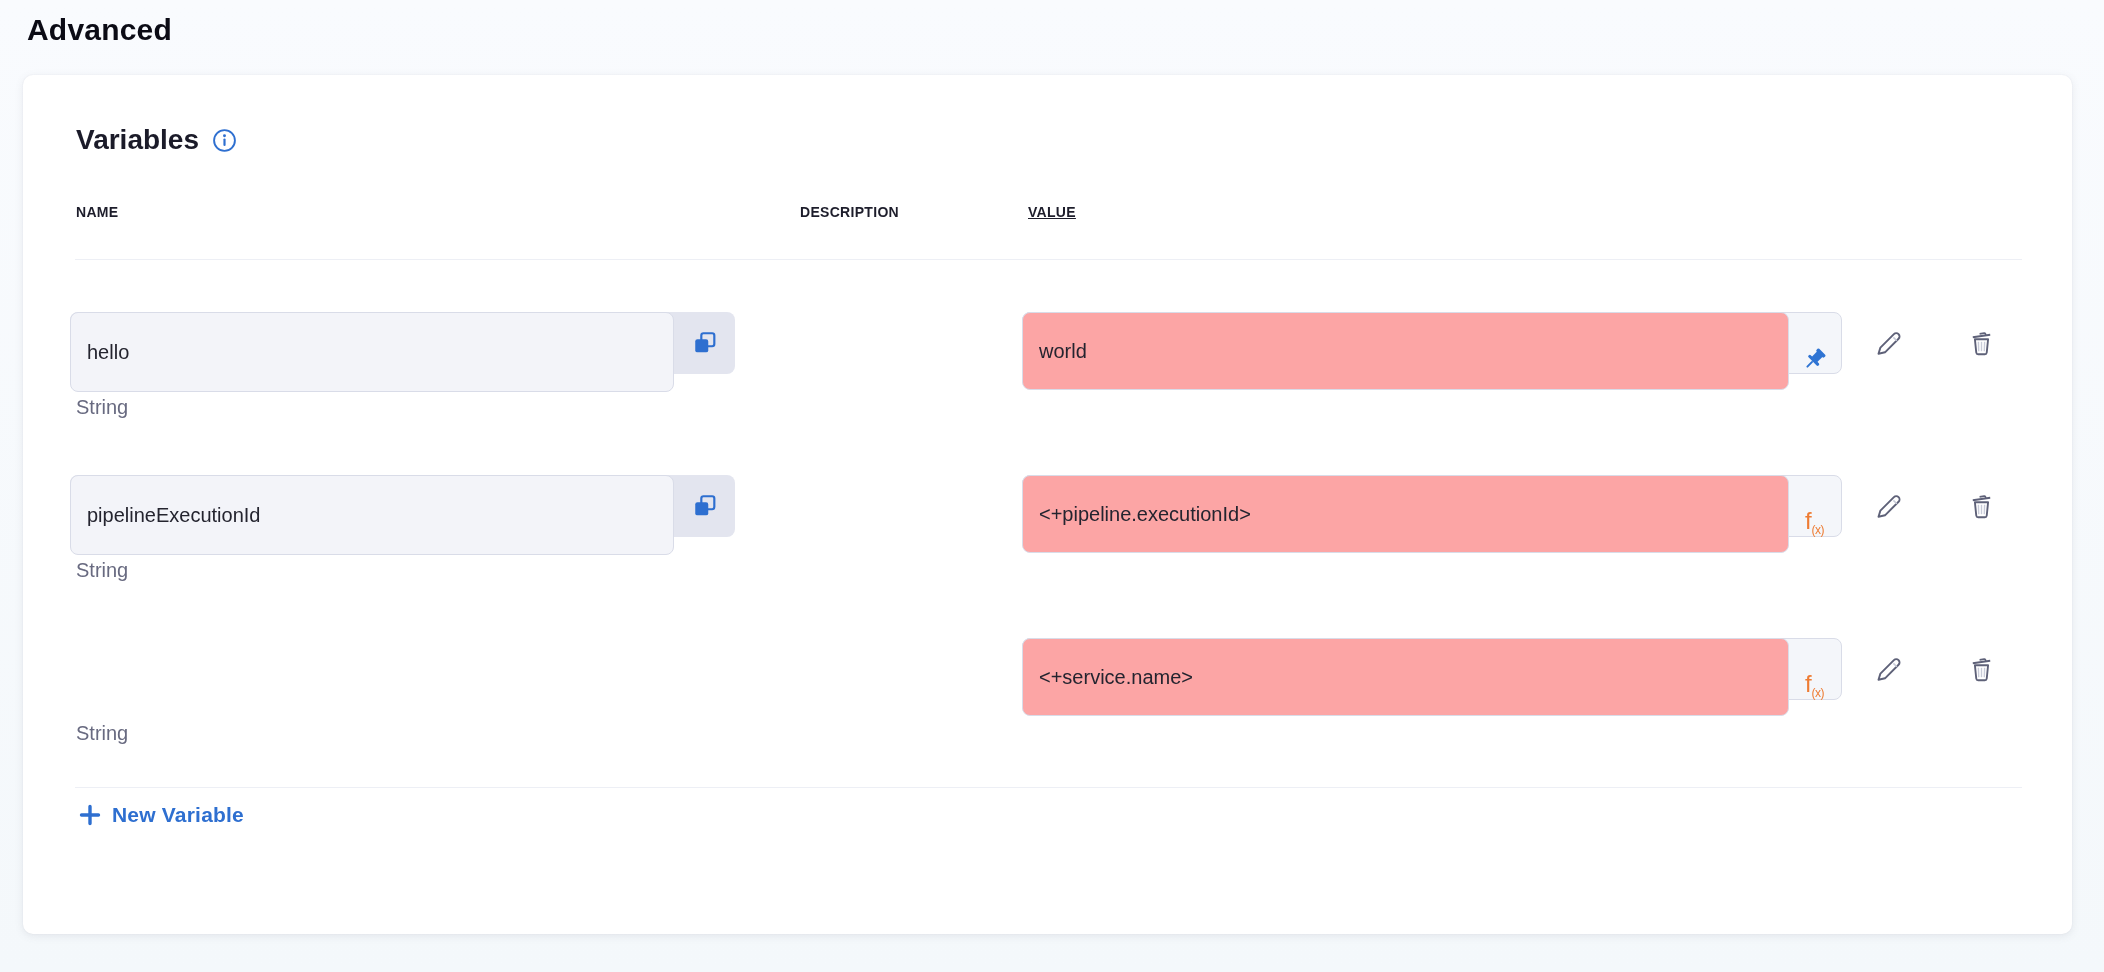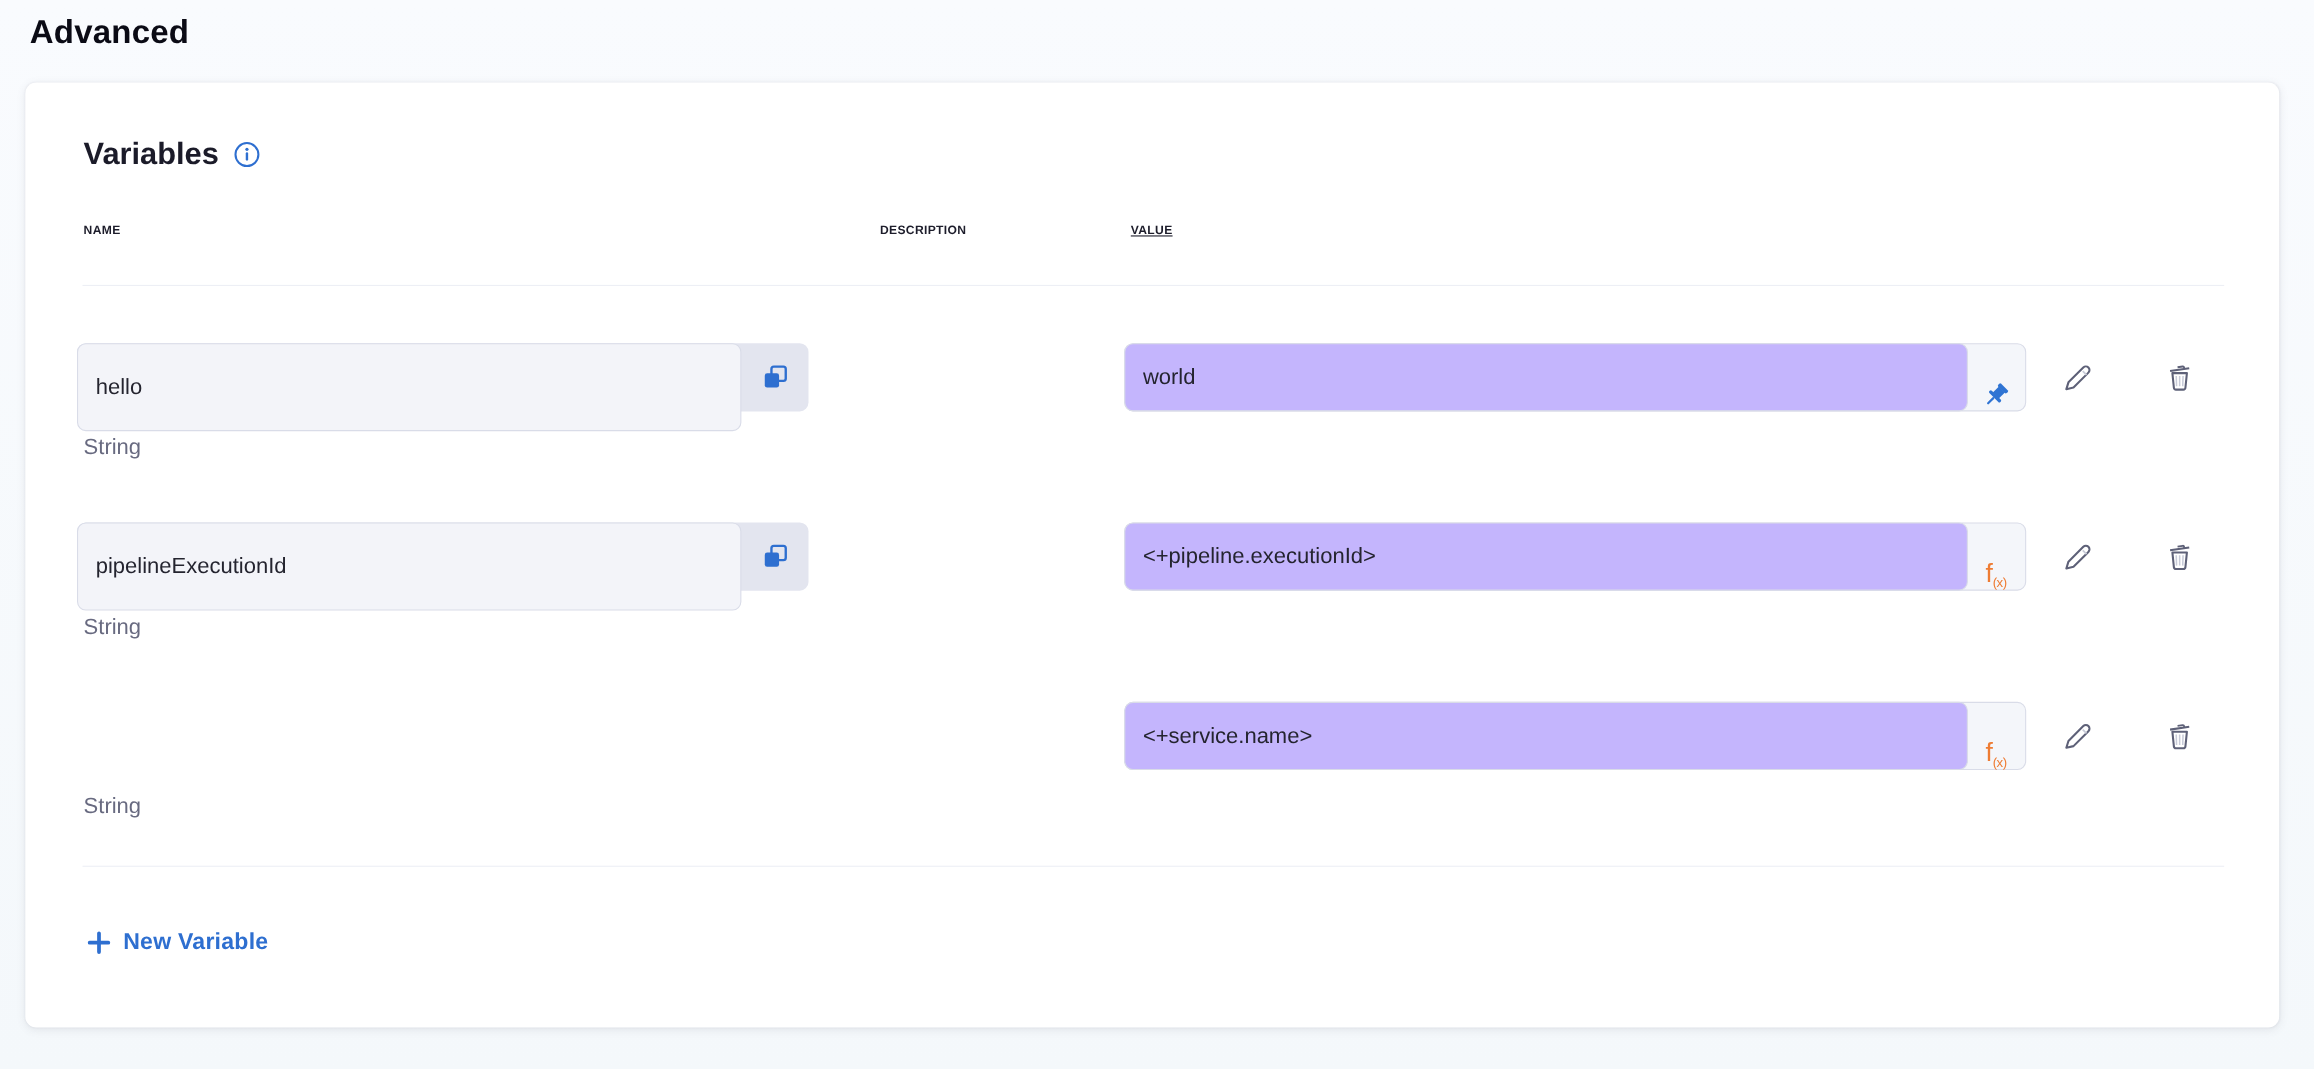--- a/index.html
+++ b/index.html
@@ -20,21 +20,21 @@
     box-shadow:0 2px 8px rgba(96,97,112,.12), 0 0 2px rgba(40,41,61,.06);
   }
   .panel-heading {
     position:absolute; left:53px; top:49px;
     font-size:28px; font-weight:700; color:#1b1b29;
     display:flex; align-items:center; gap:13px;
   }
   .info-icon { display:inline-flex; width:25px; height:25px; }
   .col-header {
     position:absolute; top:129px;
-    font-size:11px; font-weight:700; color:#1d1d2b; letter-spacing:.3px;
+    font-size:14px; font-weight:700; color:#1d1d2b; letter-spacing:.3px;
   }
   .col-name { left:53px; }
   .col-desc { left:777px; }
   .col-value { left:1005px;text-decoration:underline; }
   .divider {
     position:absolute; left:52px; width:1947px; height:1px; background:#edeff5;
   }
   .divider-top { top:184px; }
   .divider-bottom { top:712px; }
   .var-row { position:absolute; left:0; width:100%; height:150px; }
@@ -57,43 +57,43 @@
   }
   .type-label {
     position:absolute; left:53px; top:84px;
     font-size:20px; color:#686a80;
   }
   .value-compound {
     position:absolute; left:999px; top:0; width:820px; height:62px;
     background:#f4f6fa; border:1px solid #d9dce8; border-radius:8px;
   }
   .value-input {
-    position:absolute; left:-1px; top:-1px; width:767px; height:62px;
-    background:#c4b5fd; border:1px solid #d9dce8; border-radius:8px;
+    position:absolute; left:-1px; top:-1px; width:767px; height:78px;
+    background:#fca5a5; border:1px solid #d9dce8; border-radius:8px;
     font-family:"Liberation Sans", sans-serif;
     font-size:20px; color:#24242f; padding:0 16px; outline:none;
   }
   .value-mode-button {
     position:absolute; right:0; top:0; width:53px; height:60px;
     display:flex; align-items:flex-end; justify-content:center;
     background:transparent; border:none; cursor:pointer;
   }
   .fx {
     color:#ee7c33; font-size:24px; line-height:1; white-space:nowrap;
   }
   .fx sub { font-size:12px; vertical-align:-5px; letter-spacing:-0.5px; }
   .icon-button {
     position:absolute; top:16px; width:30px; height:30px;
     display:flex; align-items:center; justify-content:center;
     background:transparent; border:none; cursor:pointer; padding:0;
   }
   .edit-button { left:1850px; }
   .delete-button { left:1943px; }
   .add-variable {
-    position:absolute; left:50px; top:766px;
+    position:absolute; left:50px; top:724px;
     display:flex; align-items:center; gap:11px;
     background:transparent; border:none; cursor:pointer; padding:4px 6px;
   }
   .add-variable-label {
     font-size:21px; font-weight:700; color:#2e6fd0; letter-spacing:.2px;
   }
 </style>
 </head>
 <body>
 

